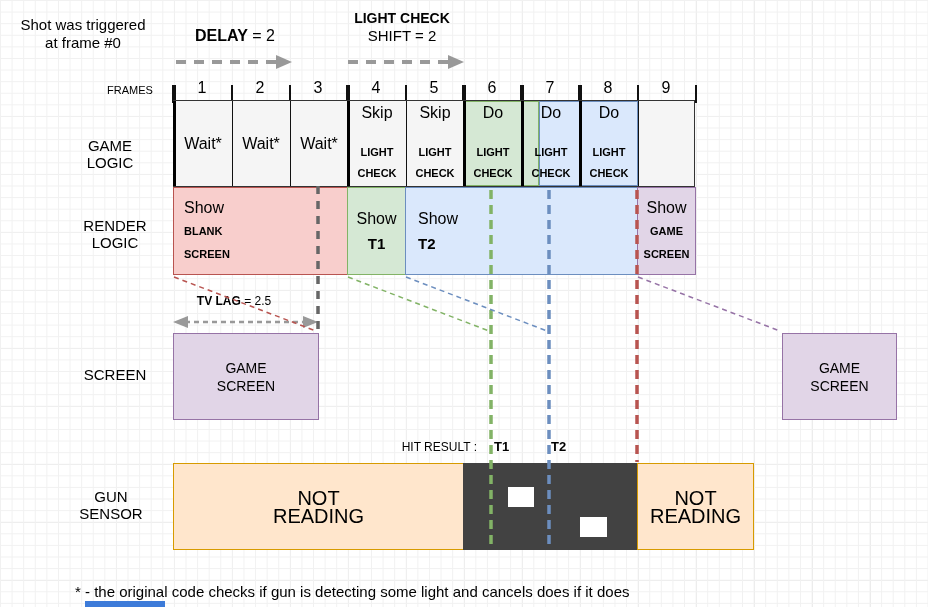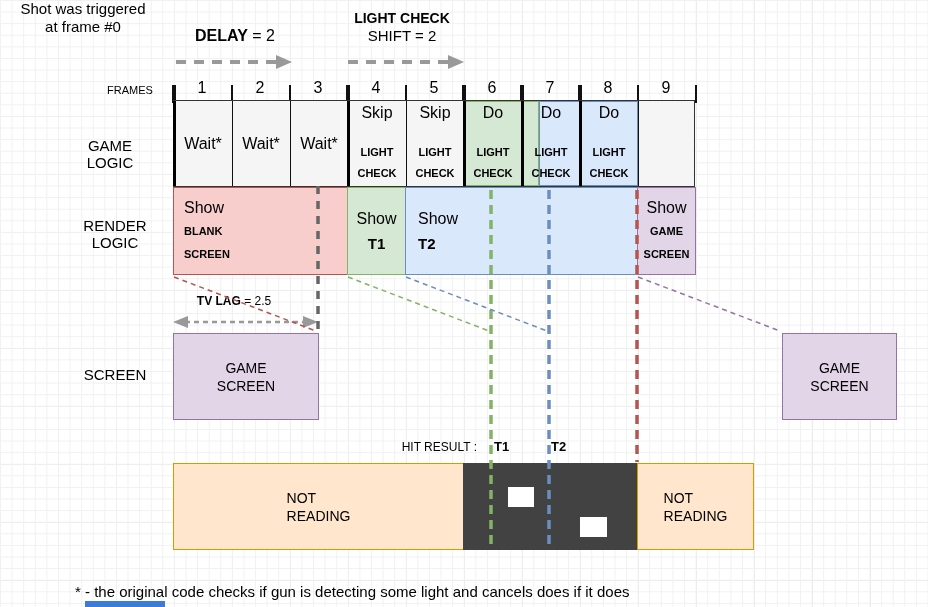--- a/index.html
+++ b/index.html
@@ -12,21 +12,21 @@
       linear-gradient(to bottom,#f1f1f1 1px,transparent 1px),
       linear-gradient(to right,#e7e7e7 1px,transparent 1px),
       linear-gradient(to bottom,#e7e7e7 1px,transparent 1px);
     background-size:11.6px 11.6px,11.6px 11.6px,58px 58px,58px 58px;
   }
   .pre{white-space:pre-line;}
   .abs{position:absolute;}
   .ctr{text-align:center;}
 
   
-  .shot-note{left:4px;top:0;width:158px;font-size:15px;line-height:18px;}
+  .shot-note{left:4px;top:16px;width:158px;font-size:15px;line-height:18px;}
   .delay-label{left:175px;top:27px;width:120px;font-size:16px;}
   .lc-label{left:340px;top:9px;width:124px;line-height:18px;}
   .lc-title{font-weight:bold;font-size:14px;}
   .lc-sub{font-size:15px;}
   .tvlag-label{left:174px;top:294px;width:120px;font-size:12px;}
 
   
   .frames-label{left:98px;top:84px;width:64px;font-size:11px;text-align:center;}
   .frame-num{top:79px;width:58px;height:18px;font-size:16px;text-align:center;}
   .tick{top:85px;height:18px;width:1.5px;background:#111;}
@@ -59,21 +59,21 @@
   .sc-purple{background:#e1d5e7;border:1px solid #9673a6;}
   .sc-purple.l{left:173px;width:146px;}
   .sc-purple.r{left:782px;width:115px;}
   .sc-dark{left:318px;top:333px;width:464px;height:87px;background:#424242;}
   .darkness-label{position:absolute;left:0;top:0;width:174px;height:100%;display:flex;align-items:center;justify-content:center;color:#fff;font-size:14px;}
   .dk-sep{position:absolute;top:0;height:100%;width:1.5px;background:#2d2d2d;}
   .sq{position:absolute;background:#fff;}
 
   
   .gun-box{top:463px;height:87px;box-sizing:border-box;}
-  .gun-orange{background:#ffe6cc;border:1px solid #d79b00;display:flex;align-items:center;justify-content:center;font-size:14px;line-height:18px;}
+  .gun-orange{background:#ffe6cc;border:1px solid #d79b00;display:flex;align-items:center;justify-content:center;font-size:20px;line-height:18px;text-align:center;}
   .gun-orange.l{left:173px;width:291px;}
   .gun-orange.r{left:637px;width:117px;}
   .gun-dark{left:463px;width:174px;background:#424242;}
 
   .hit-result{left:367px;top:440px;width:110px;font-size:12px;text-align:right;}
   .t-mark{top:439px;font-size:13px;font-weight:bold;}
   .t-mark.t1{left:494px;}
   .t-mark.t2{left:551px;}
 
   
@@ -123,20 +123,22 @@
   <div class="abs tick thick" style="left:521px"></div>
   <div class="abs tick thick" style="left:579px"></div>
   <div class="abs tick" style="left:637px"></div>
   <div class="abs tick" style="left:695px"></div>
 
   <div class="abs pre row-label game">GAME
 LOGIC</div>
   <div class="abs pre row-label render">RENDER
 LOGIC</div>
   <div class="abs pre row-label screen">SCREEN</div>
+  <div class="abs pre row-label gun">GUN
+SENSOR</div>
 
   <div class="abs gl-row">
     <div class="gl-fill green"></div>
     <div class="gl-fill blue"></div>
 
     <div class="gl-cell" style="left:0">
         <div class="gl-main">Wait*</div>
       </div>
     <div class="gl-cell" style="left:58px">
         <div class="gl-main">Wait*</div>

